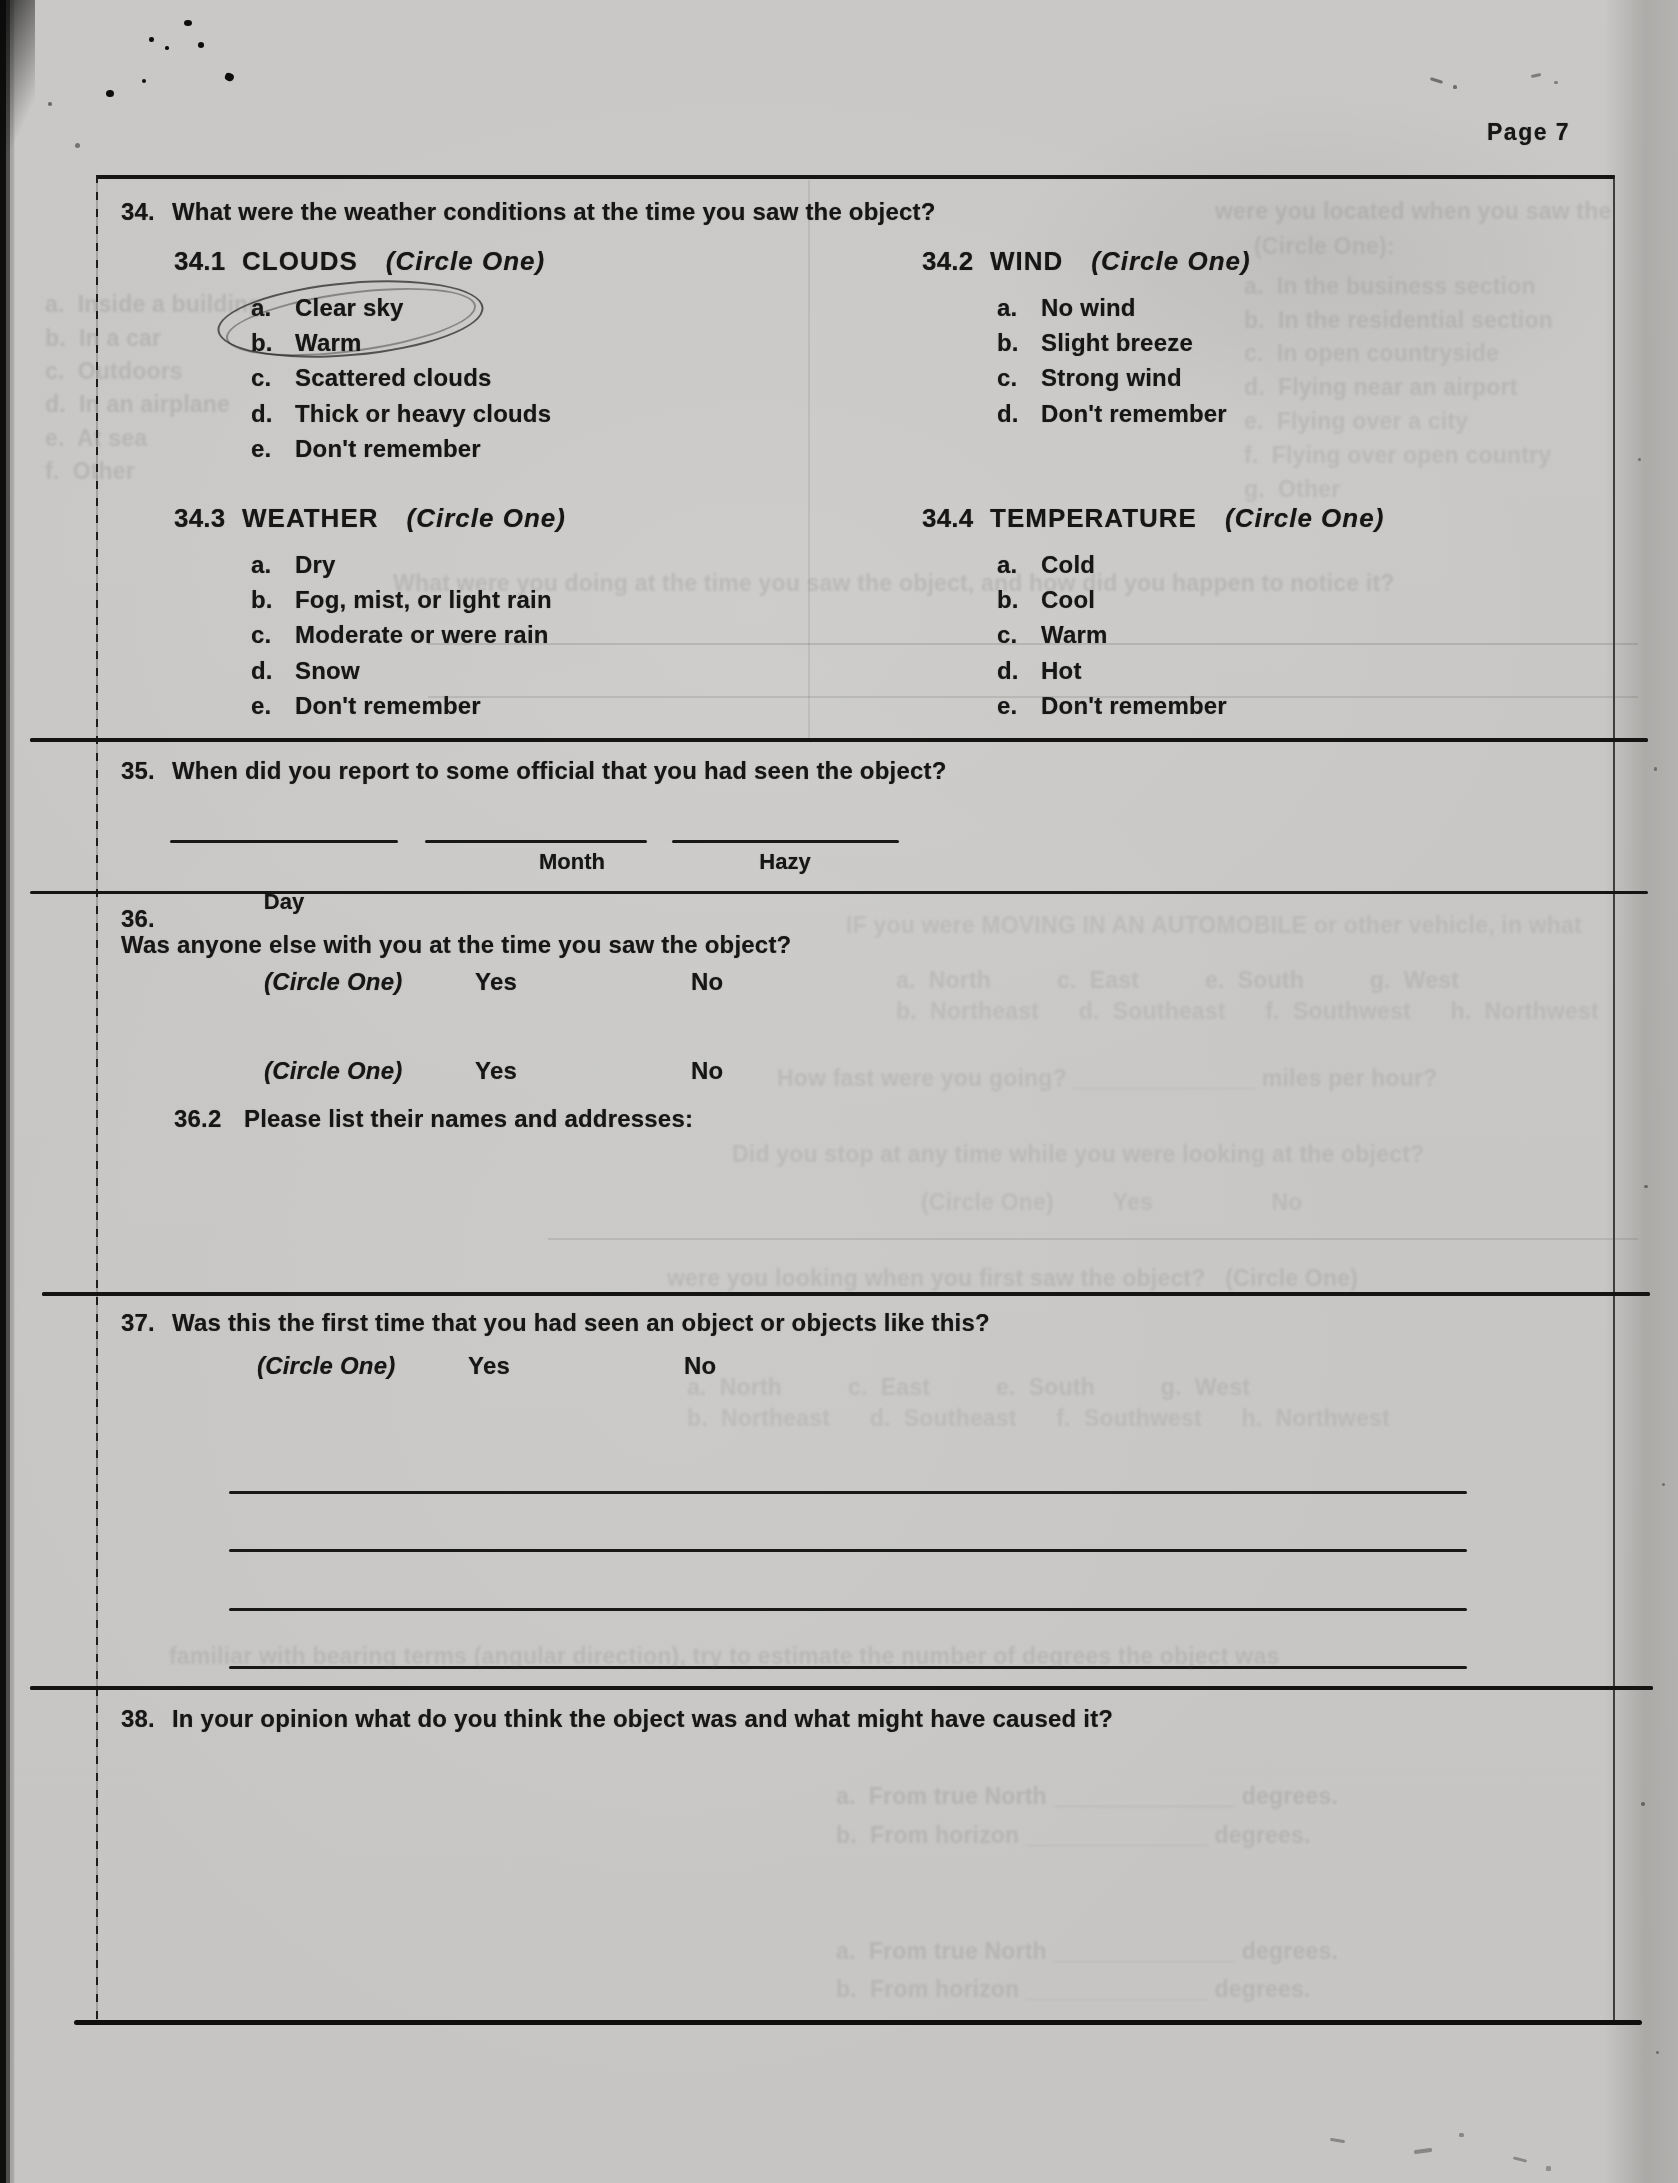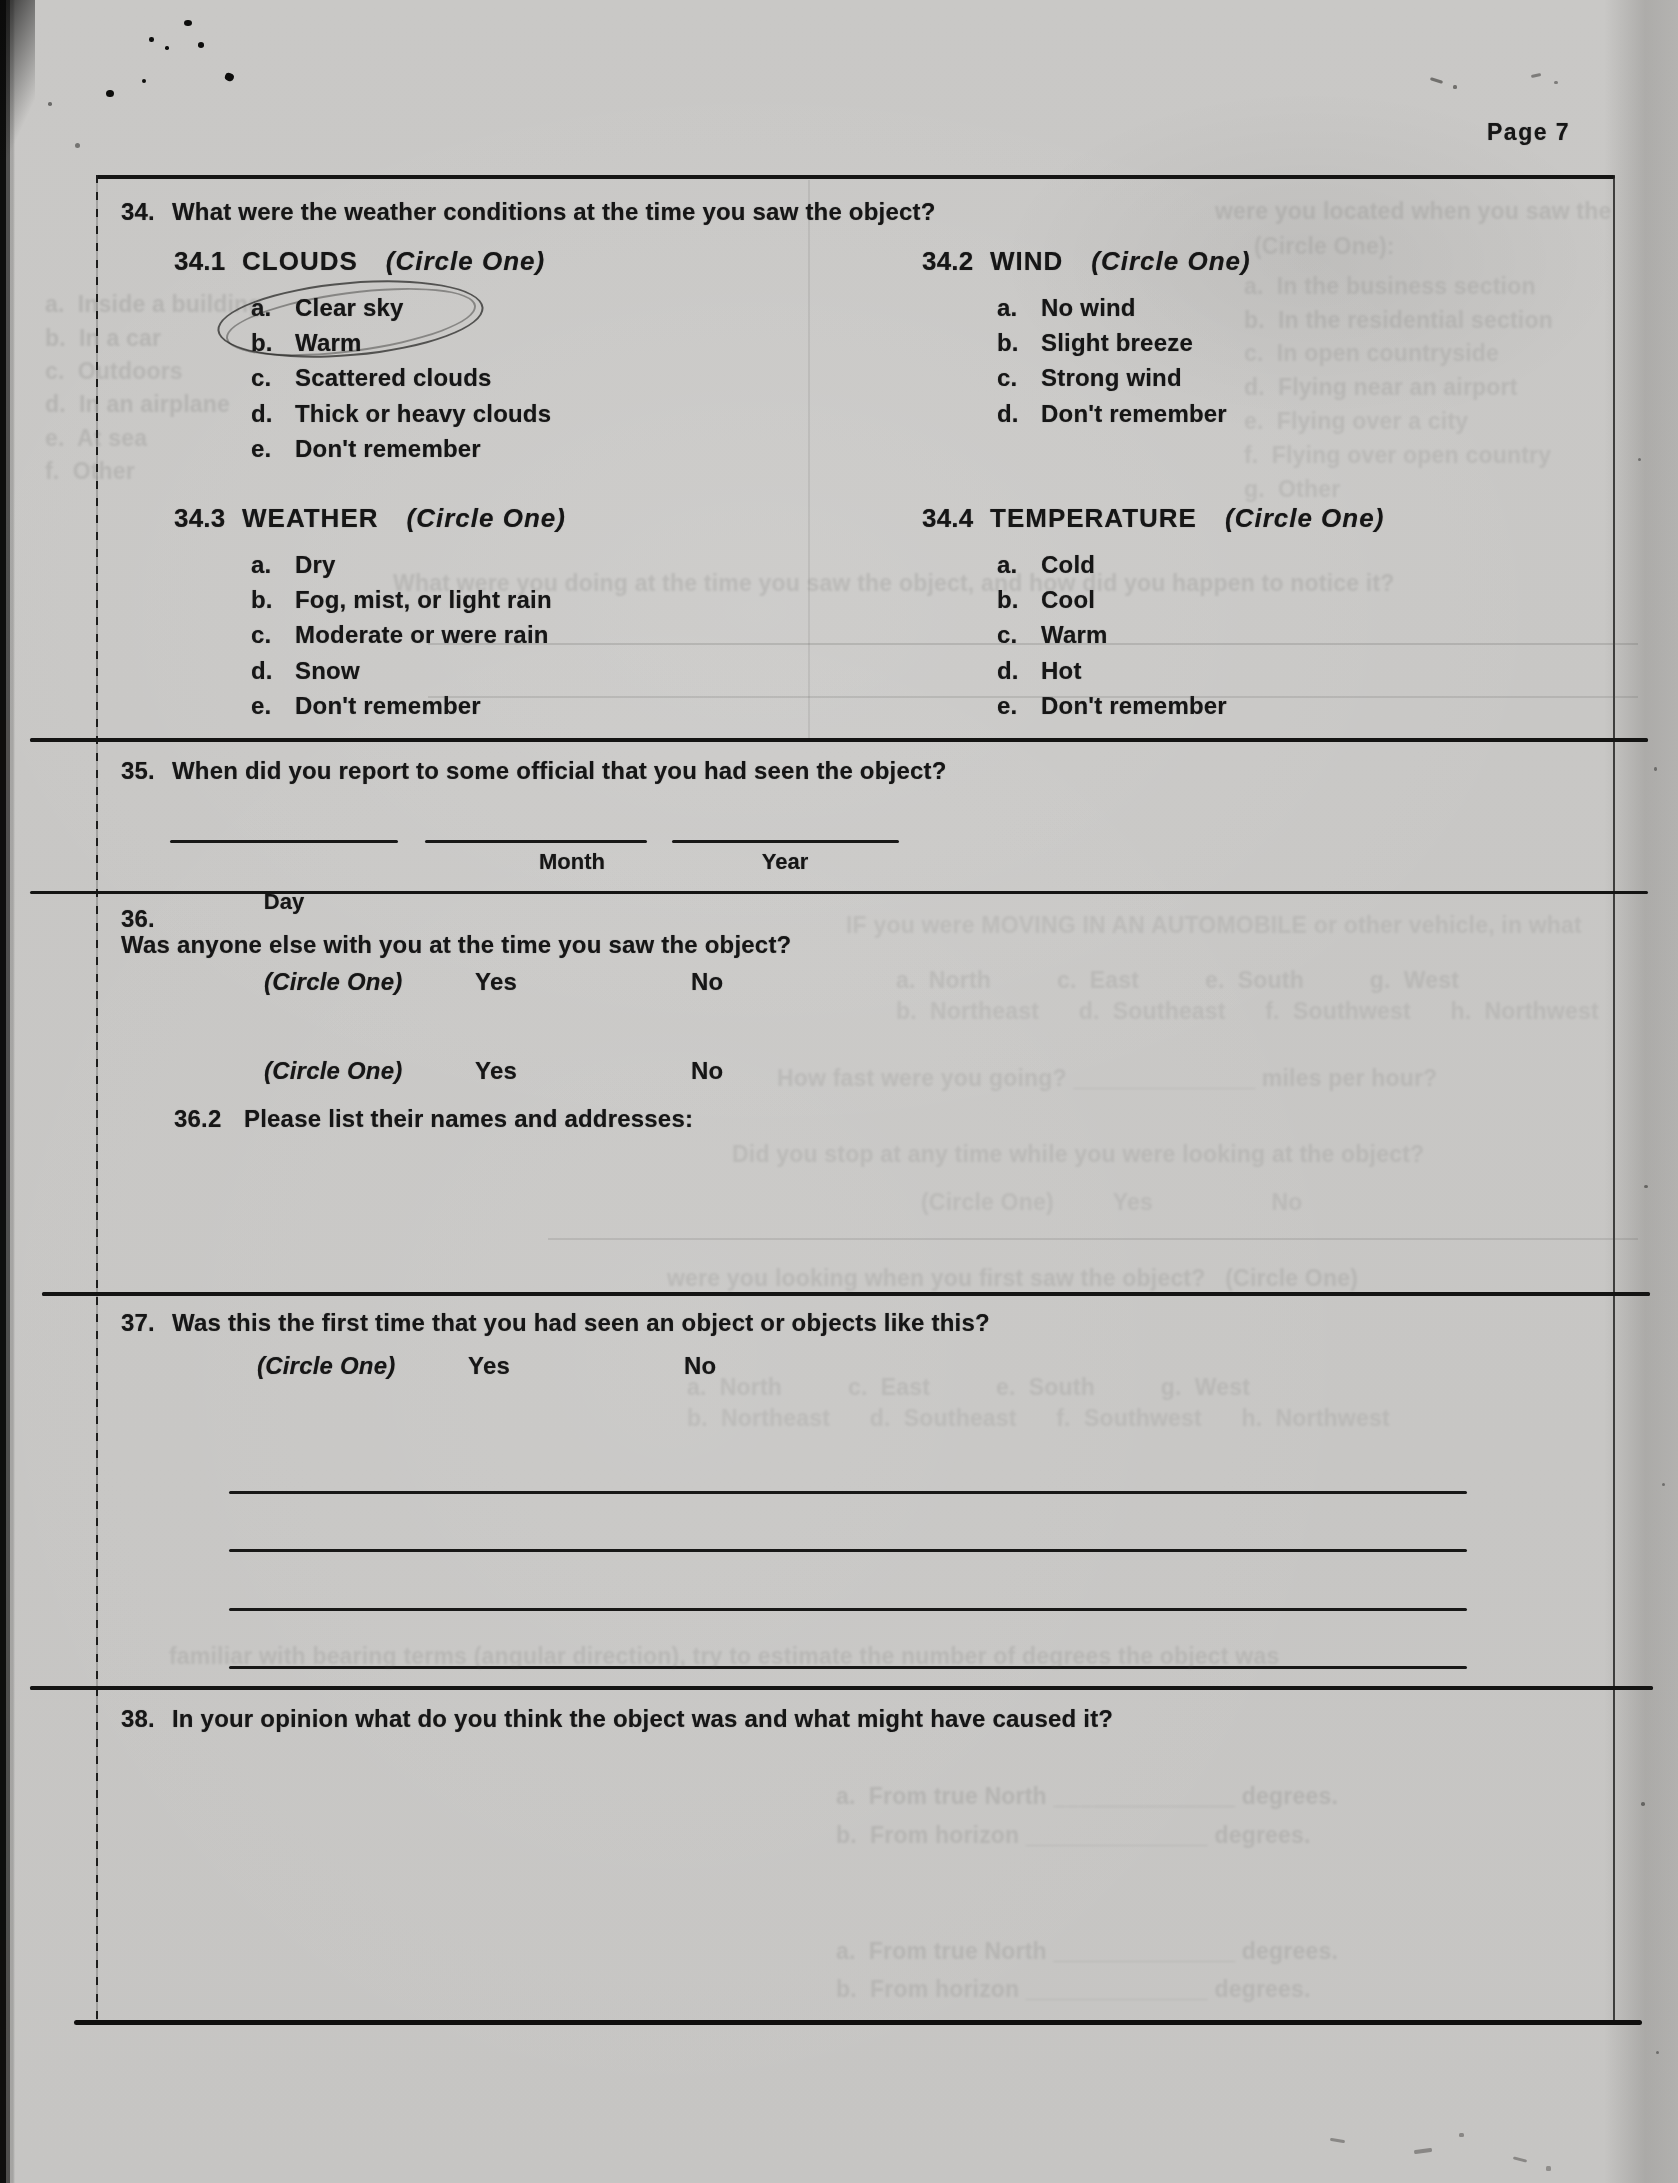--- a/index.html
+++ b/index.html
@@ -216,21 +216,21 @@
 
   <div class="q" style="left:121px;top:758px;">
     <span class="qnum">35.</span>
     <span>When did you report to some official that you had seen the object?</span>
   </div>
   <div class="blank" style="left:170px;top:840px;width:228px;"></div>
   <div class="blank" style="left:425px;top:840px;width:222px;"></div>
   <div class="blank" style="left:672px;top:840px;width:227px;"></div>
   <div class="blab" style="left:284px;top:849px;margin-top:40px;">Day</div>
   <div class="blab" style="left:536px;top:849px;margin-left:36px;">Month</div>
-  <div class="blab" style="left:785px;top:849px;">Year</div>
+  <div class="blab" style="left:785px;top:849px;">Hazy</div>
 
   <div class="q" style="left:121px;top:906px;flex-direction:column;">
     <span class="qnum">36.</span>
     <span>Was anyone else with you at the time you saw the object?</span>
   </div>
   <div class="corow" style="left:264px;top:969px;">
     <span class="co">(Circle One)</span>
     <span class="yes">Yes</span>
     <span class="no">No</span>
   </div>

